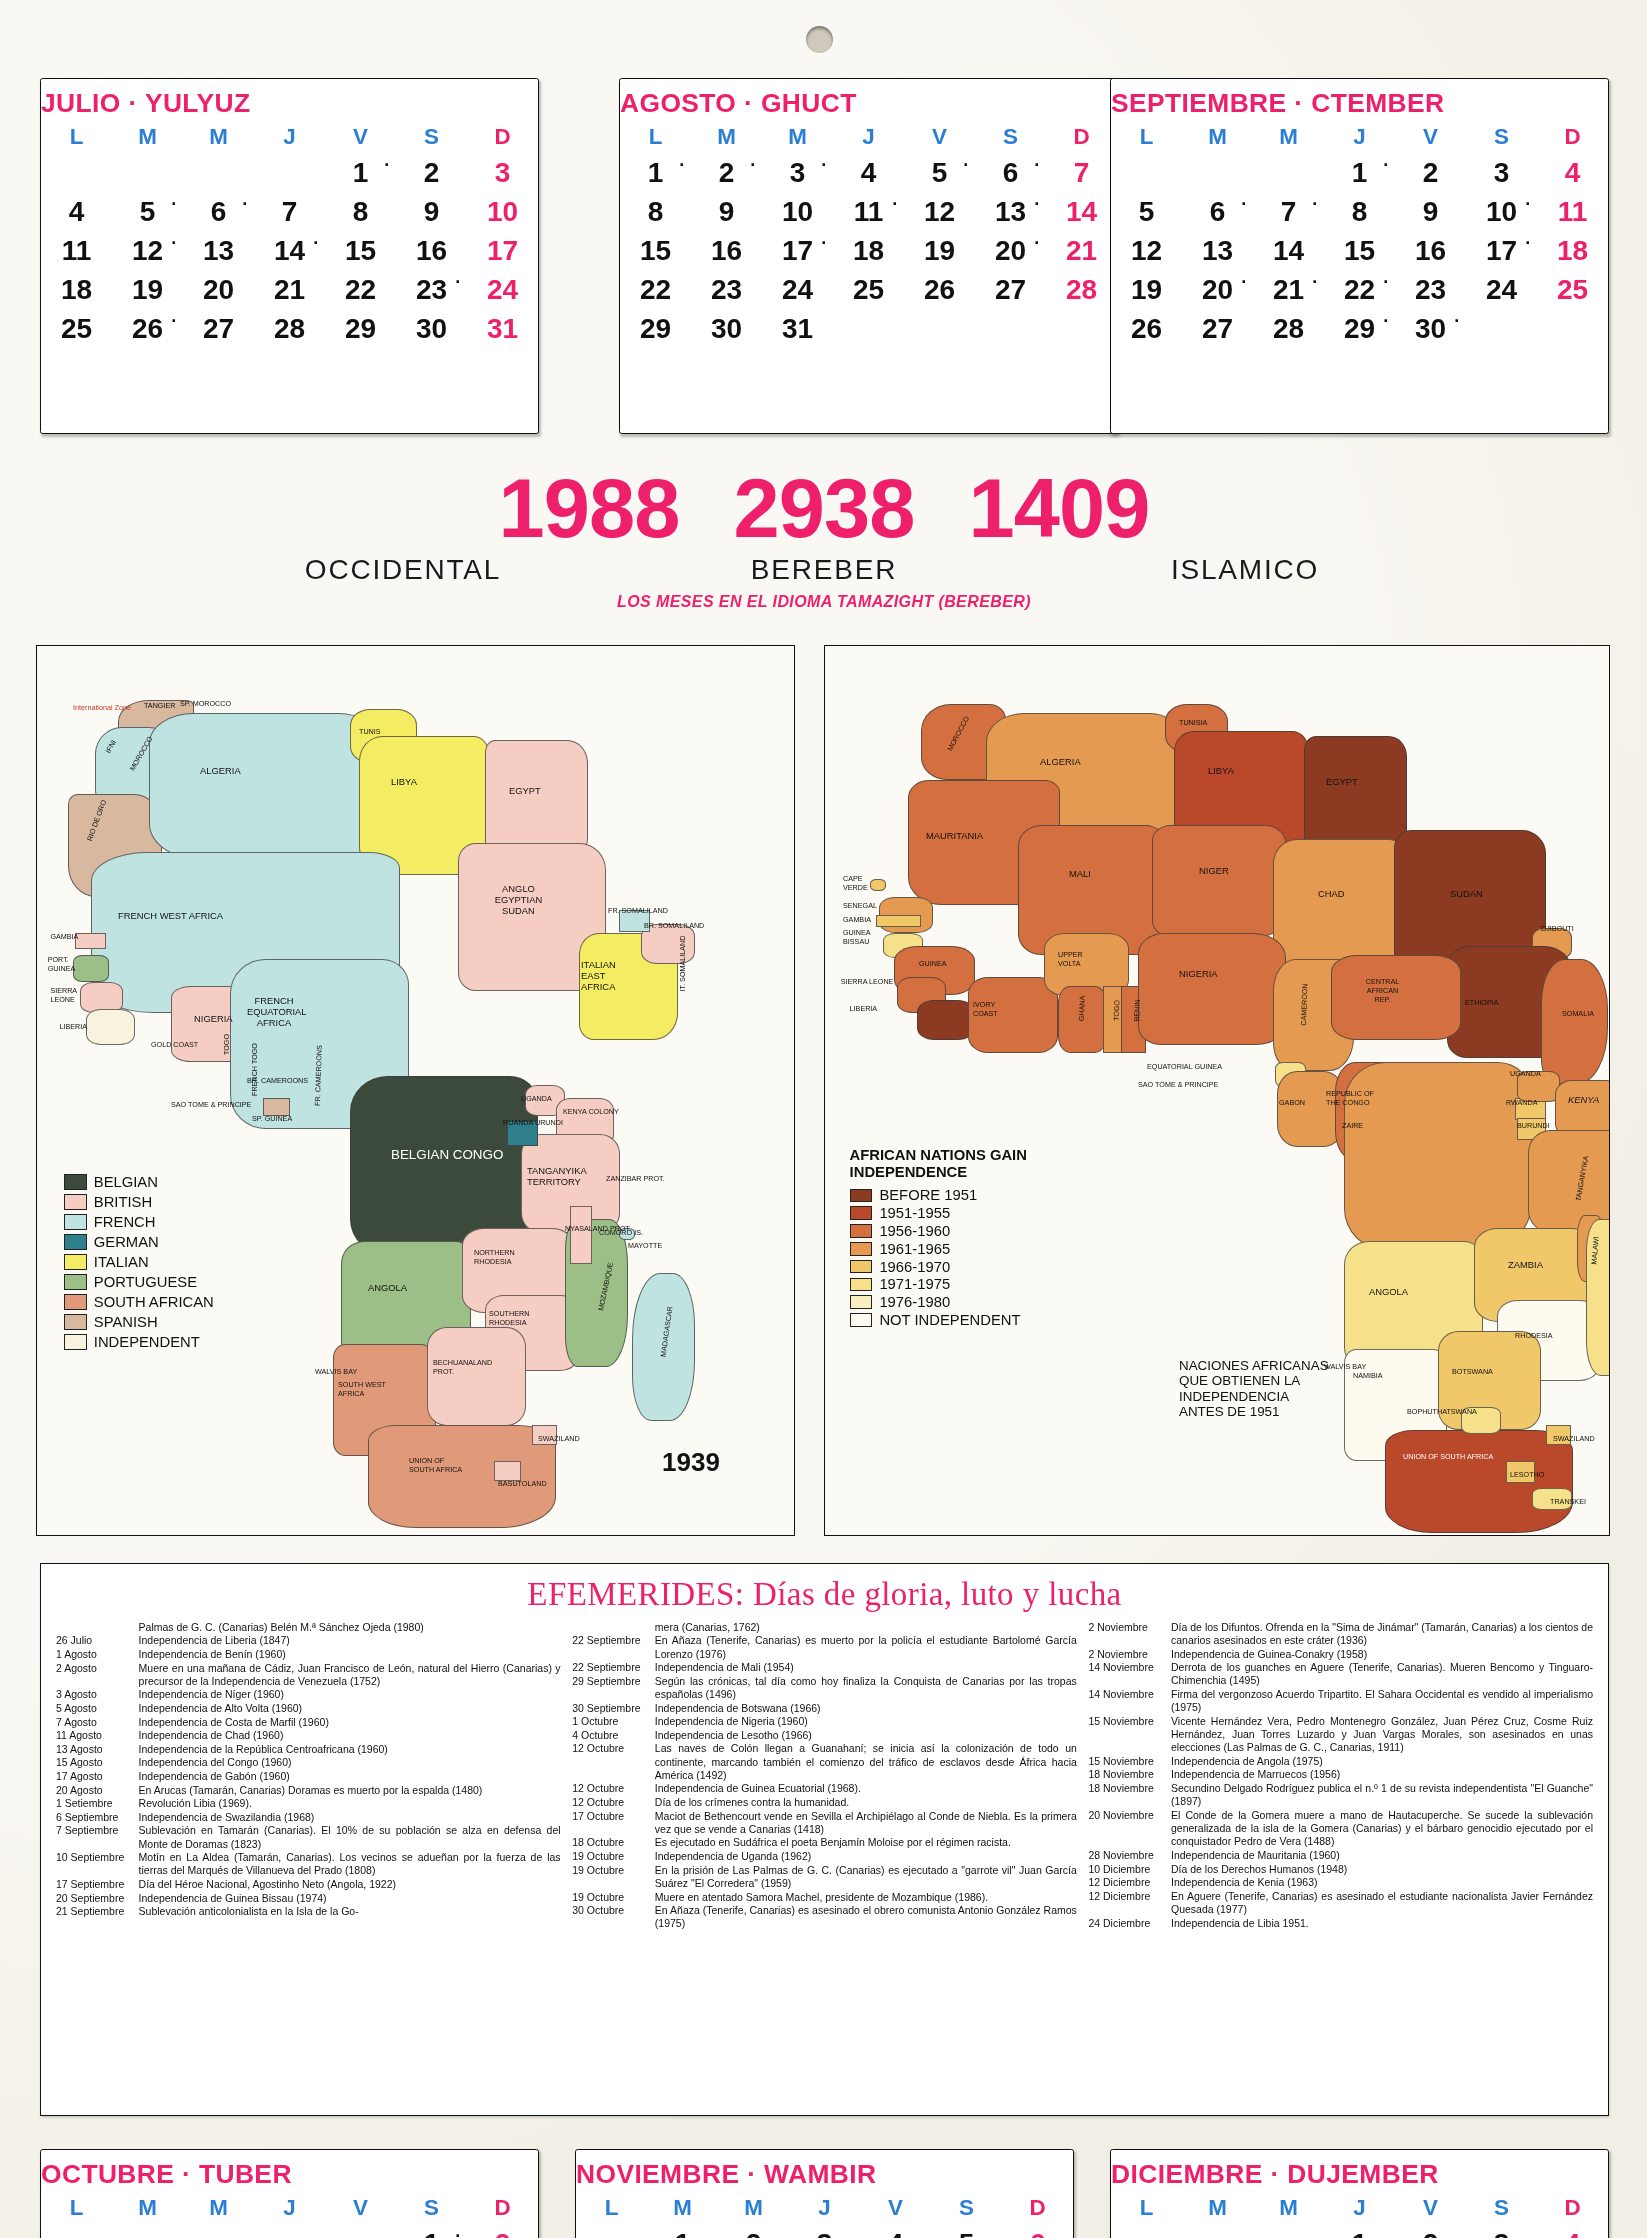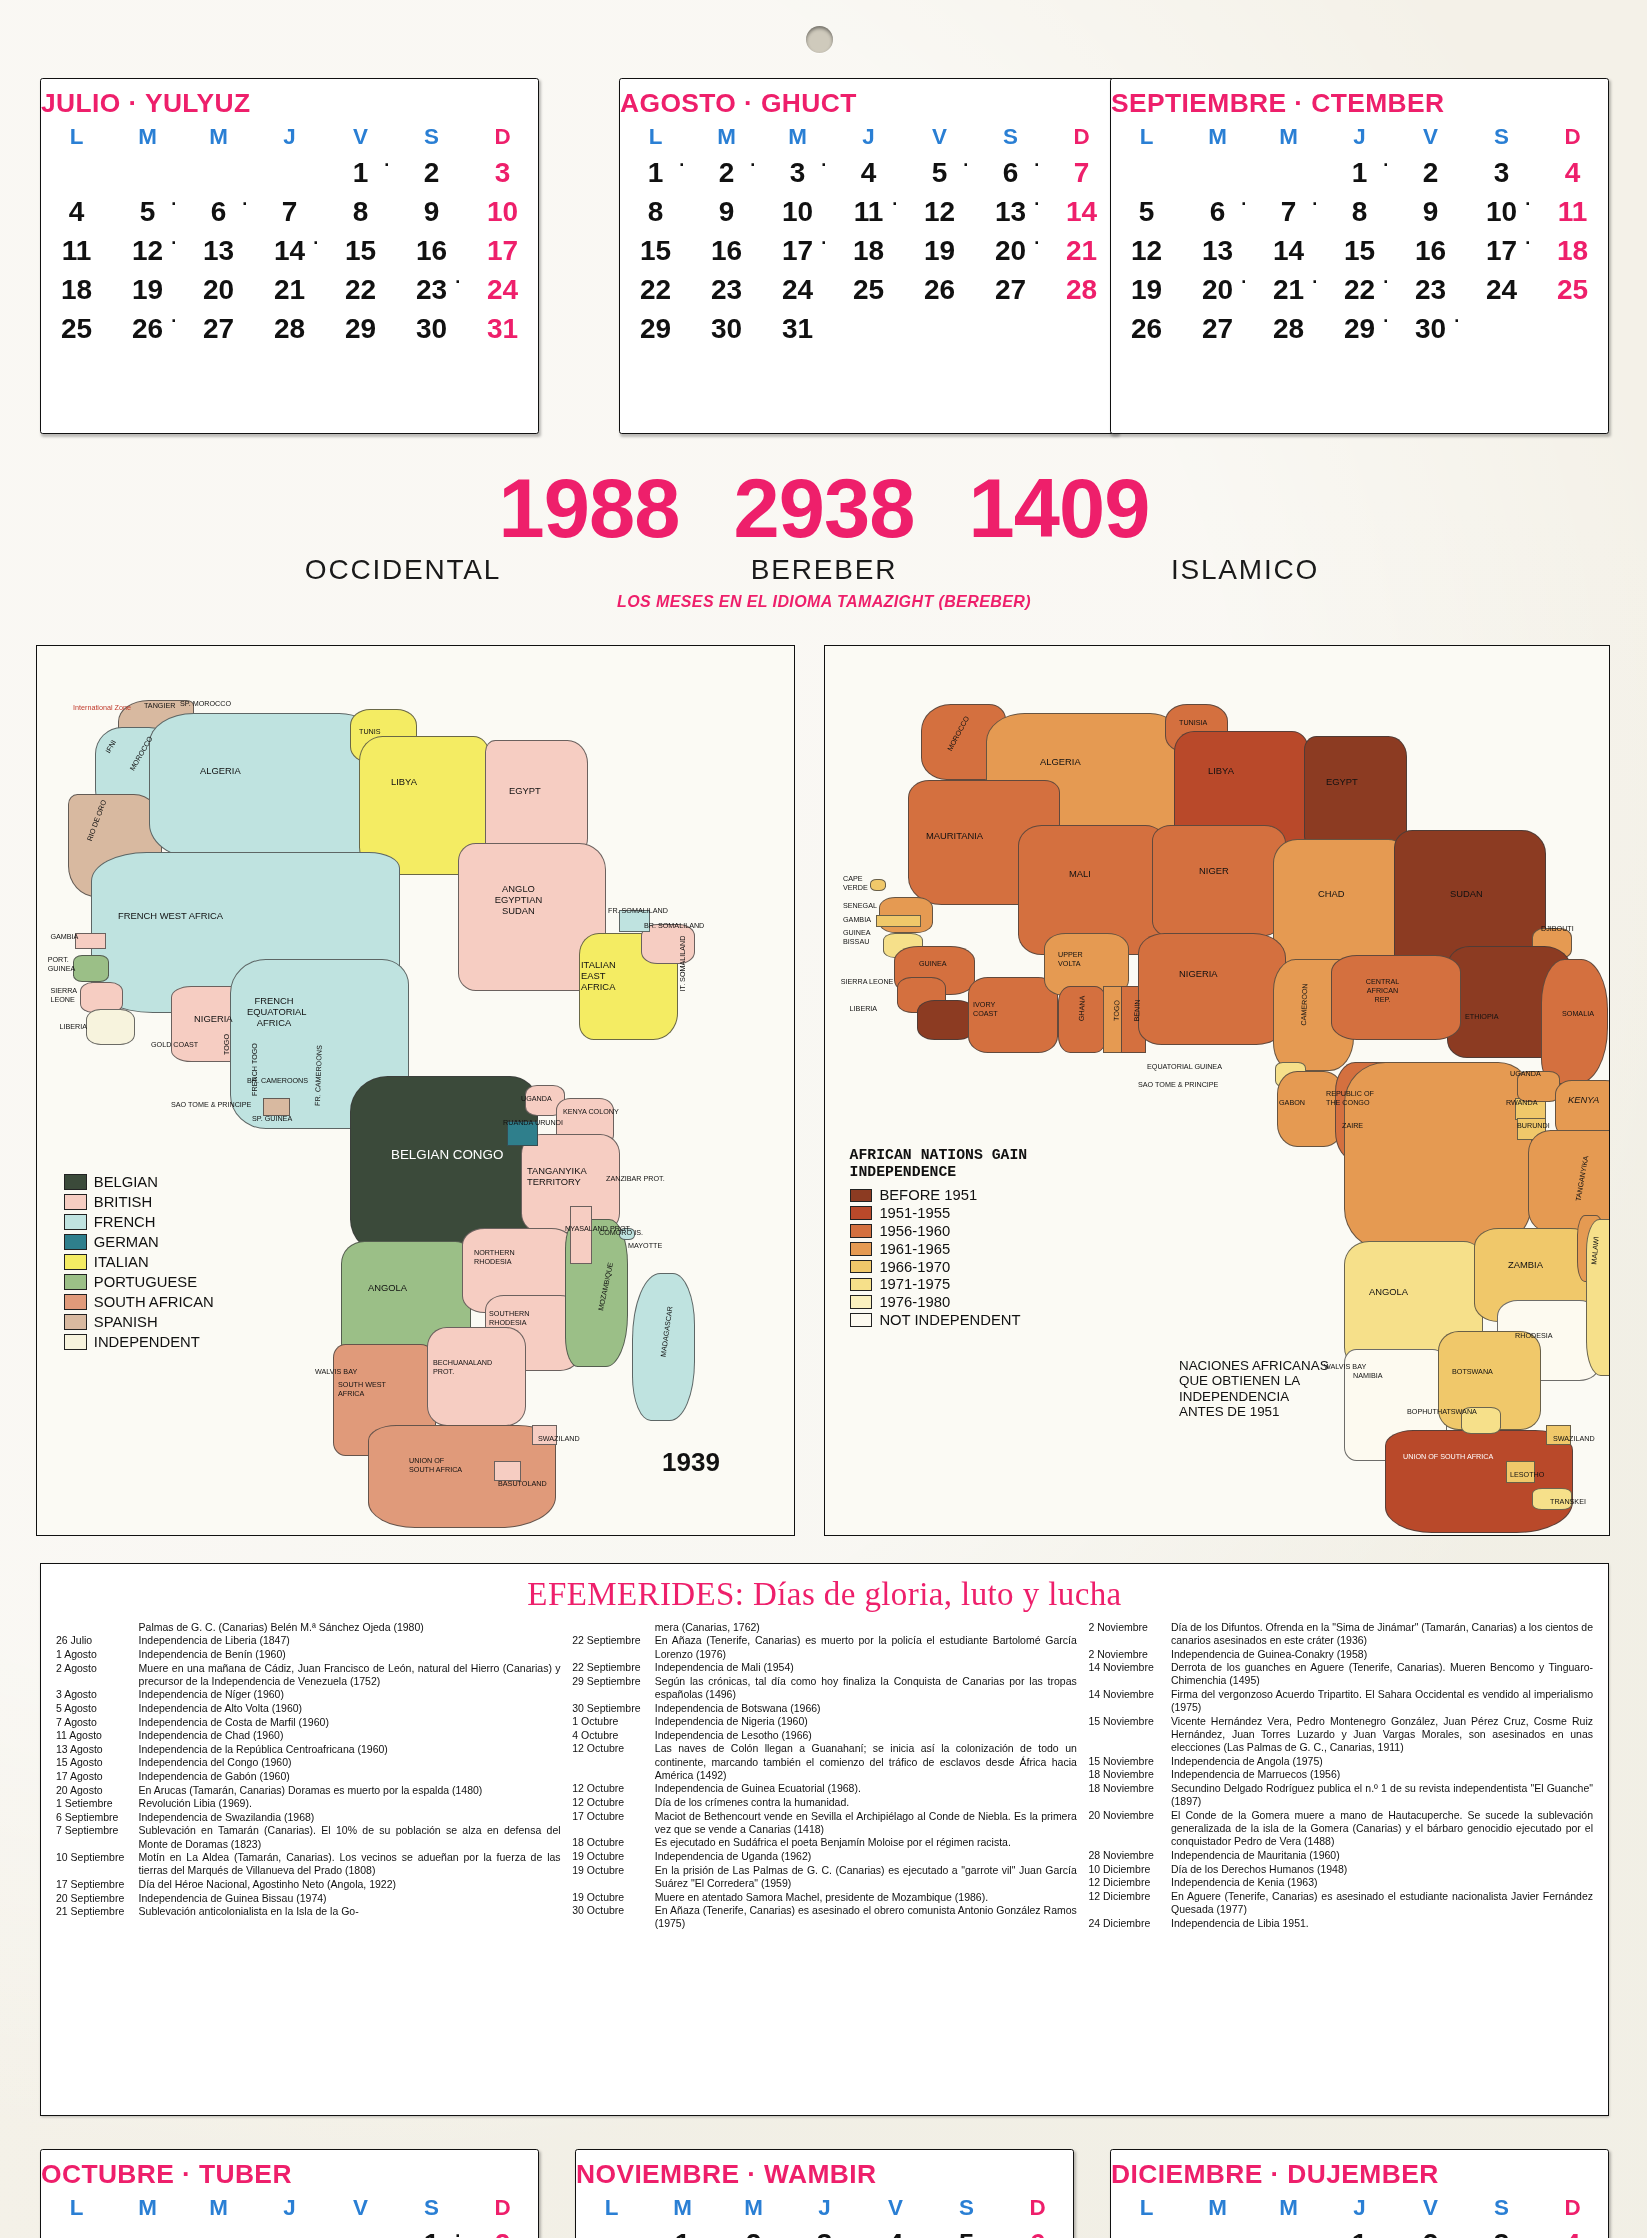--- a/index.html
+++ b/index.html
@@ -473,21 +473,21 @@
     <span class="lbl" style="left:215px;top:110px;">ALGERIA</span>
     <span class="lbl tiny" style="left:354px;top:72px;">TUNISIA</span>
     <span class="lbl" style="left:383px;top:119px;">LIBYA</span>
     <span class="lbl" style="left:501px;top:130px;">EGYPT</span>
     <span class="lbl" style="left:101px;top:184px;">MAURITANIA</span>
     <span class="lbl" style="left:244px;top:222px;">MALI</span>
     <span class="lbl" style="left:374px;top:219px;">NIGER</span>
     <span class="lbl" style="left:493px;top:242px;">CHAD</span>
     <span class="lbl" style="left:625px;top:242px;">SUDAN</span>
     <span class="lbl tiny" style="left:716px;top:278px;">DJIBOUTI</span>
-    <span class="lbl tiny" style="left:640px;top:366px;text-align:center;">ETHIOPIA</span>
+    <span class="lbl tiny" style="left:640px;top:352px;text-align:center;">ETHIOPIA</span>
     <span class="lbl tiny" style="left:737px;top:363px;">SOMALIA</span>
     <span class="lbl tiny" style="left:18px;top:228px;width:31px;white-space:normal;">CAPE VERDE</span>
     <span class="lbl tiny" style="left:18px;top:255px;">SENEGAL</span>
     <span class="lbl tiny" style="left:18px;top:269px;">GAMBIA</span>
     <span class="lbl tiny" style="left:18px;top:282px;width:36px;white-space:normal;">GUINEA BISSAU</span>
     <span class="lbl tiny" style="left:94px;top:313px;">GUINEA</span>
     <span class="lbl tiny" style="left:15.7px;top:331px;">SIERRA LEONE</span>
     <span class="lbl tiny" style="left:24.6px;top:358px;">LIBERIA</span>
     <span class="lbl tiny" style="left:148px;top:354px;width:27px;white-space:normal;">IVORY COAST</span>
     <span class="lbl tiny" style="left:233px;top:304px;width:27px;white-space:normal;">UPPER VOLTA</span>
@@ -516,21 +516,21 @@
     <span class="lbl tiny" style="left:528px;top:725px;">NAMIBIA</span>
     <span class="lbl tiny" style="left:627px;top:721px;">BOTSWANA</span>
     <span class="lbl tiny" style="left:582px;top:761px;">BOPHUTHATSWANA</span>
     <span class="lbl tiny" style="left:728px;top:788px;">SWAZILAND</span>
     <span class="lbl tiny" style="left:685px;top:824px;">LESOTHO</span>
     <span class="lbl tiny" style="left:725px;top:851px;">TRANSKEI</span>
     <span class="lbl tiny w" style="left:578px;top:806px;">UNION OF SOUTH AFRICA</span>
     <span class="lbl tiny" style="left:499px;top:716px;">WALVIS BAY</span>
 
     <div class="legend legend2" style="left:24.6px;top:501px;">
-      <div style="font-weight:bold;font-size:14.8px;line-height:1.15;margin-bottom:6.3px;width:179px;font-family:Liberation Mono, monospace;">AFRICAN NATIONS GAIN INDEPENDENCE</div>
+      <div style="font-weight:bold;font-size:14.8px;line-height:1.15;margin-bottom:6.3px;width:179px;">AFRICAN NATIONS GAIN INDEPENDENCE</div>
       <div class="row">
           <span class="sw" style="background:#8c3b22"></span>
           <span>BEFORE 1951</span>
         </div>
       <div class="row">
           <span class="sw" style="background:#b9492a"></span>
           <span>1951-1955</span>
         </div>
       <div class="row">
           <span class="sw" style="background:#d4703f"></span>

